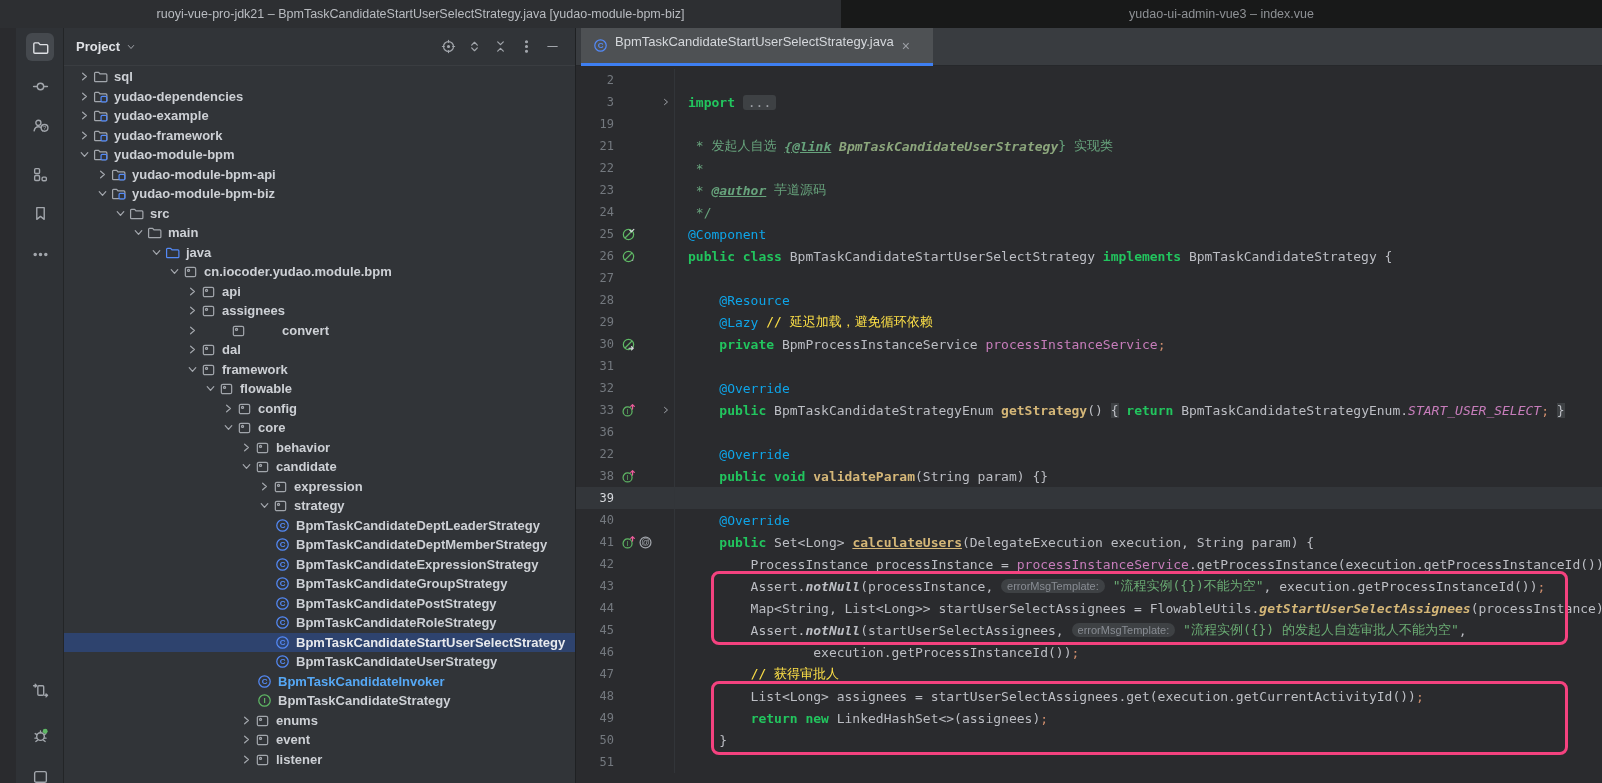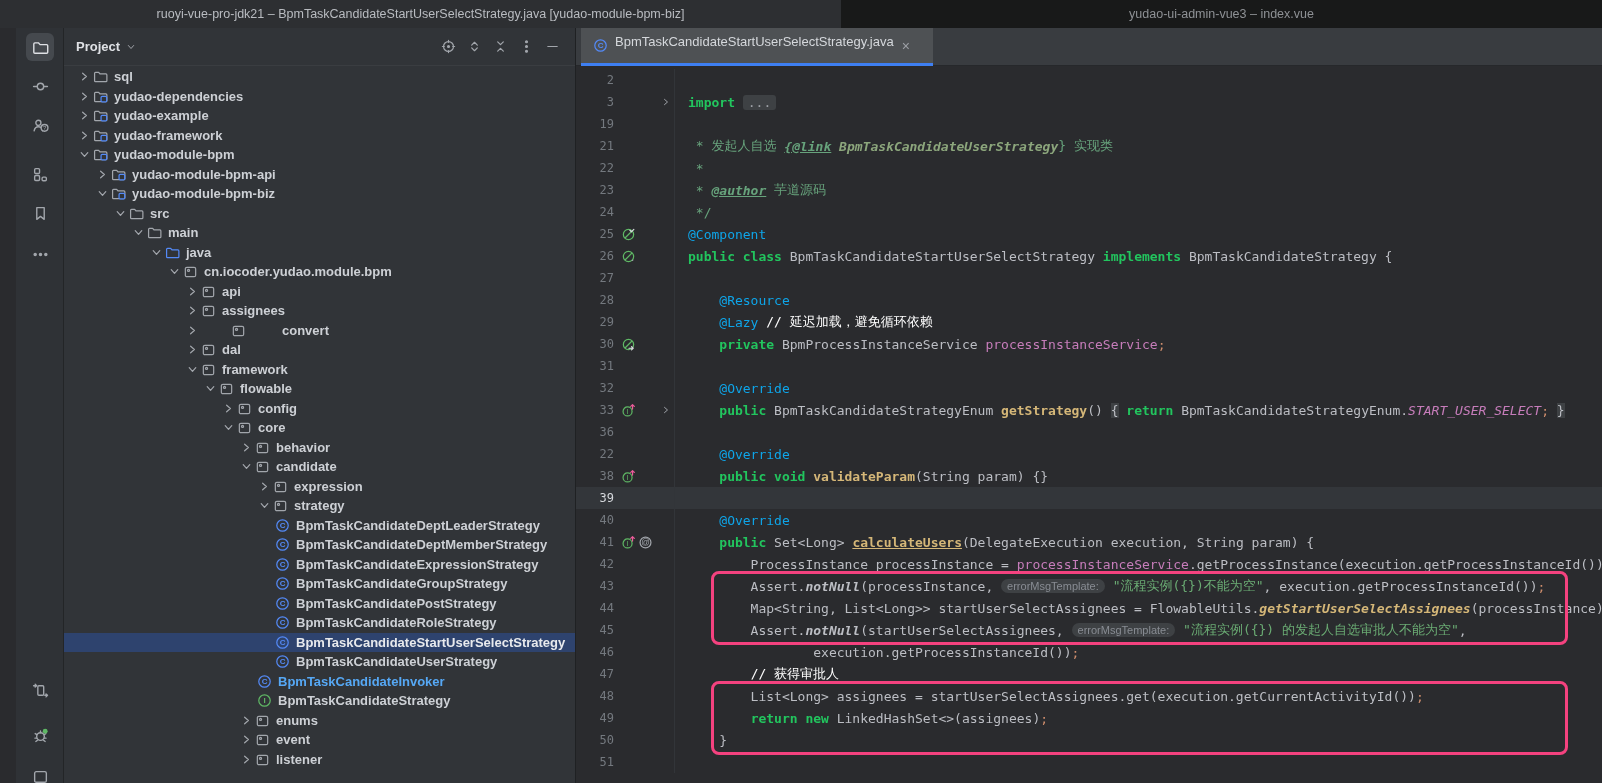--- a/index.html
+++ b/index.html
@@ -63,21 +63,21 @@
   .fold { width:14px; flex:none; display:flex; align-items:center; }
   .fold svg { width:12px; height:12px; }
   .code { flex:1; color:#BCBEC4; border-left:1px solid #323539; padding-left:13px; height:22px;
     display:flex; align-items:center; }
 
   .s-kw     { color:#22c55e; font-weight:bold; }
   .s-ann    { color:#0ea5e9; }
   .s-doc    { color:#67A37C; }
   .s-doctag { color:#67A37C; font-weight:bold; font-style:italic; text-decoration:underline; }
   .s-doci   { color:#8CA67C; font-style:italic; font-weight:bold; }
-  .s-cmt    { color:#ffffff; }
+  .s-cmt    { color:#fde047; }
   .s-str    { color:#6AAB73; }
   .s-field  { color:#C77DBB; }
   .s-const  { color:#C77DBB; font-style:italic; }
   .s-mdecl  { color:#D5B778; font-weight:bold; }
   .s-mdeclu { color:#D5B778; font-weight:bold; text-decoration:underline; }
   .s-staticm{ color:#D5B778; font-style:italic; font-weight:bold; }
   .s-itdef  { color:#BCBEC4; font-style:italic; font-weight:bold; }
   .s-semi   { color:#CF8E6D; }
   .s-plain  { color:#BCBEC4; }
   .s-foldchip { background:#3E4144; color:#9DA0A6; border-radius:3px; padding:0 5px; }

